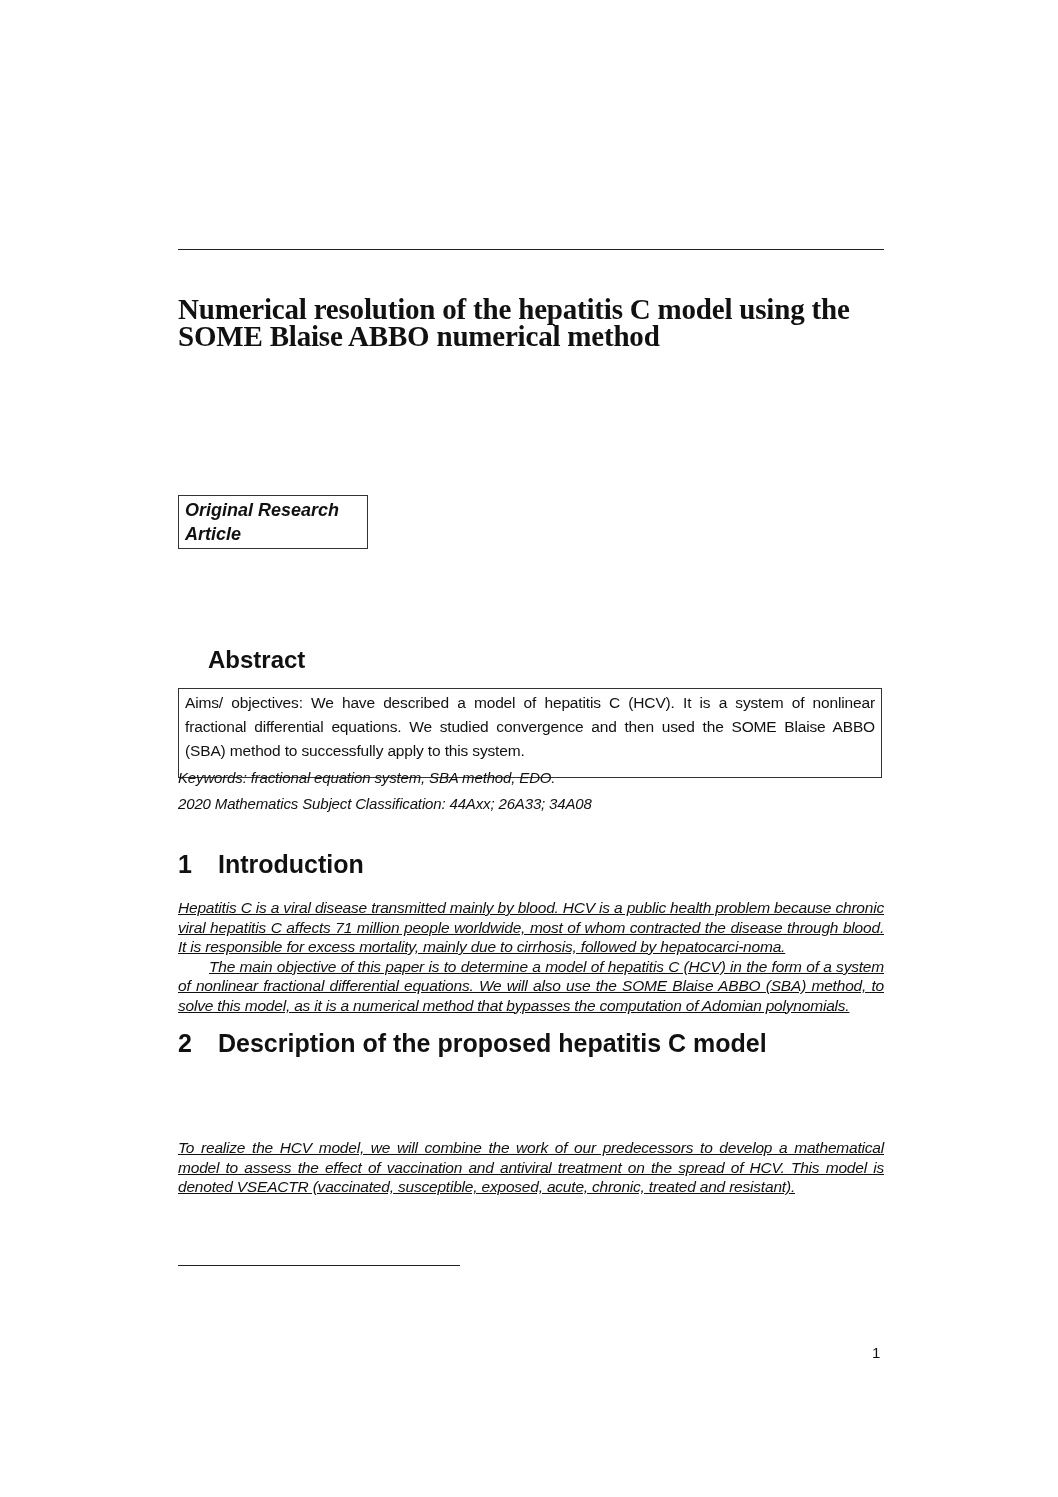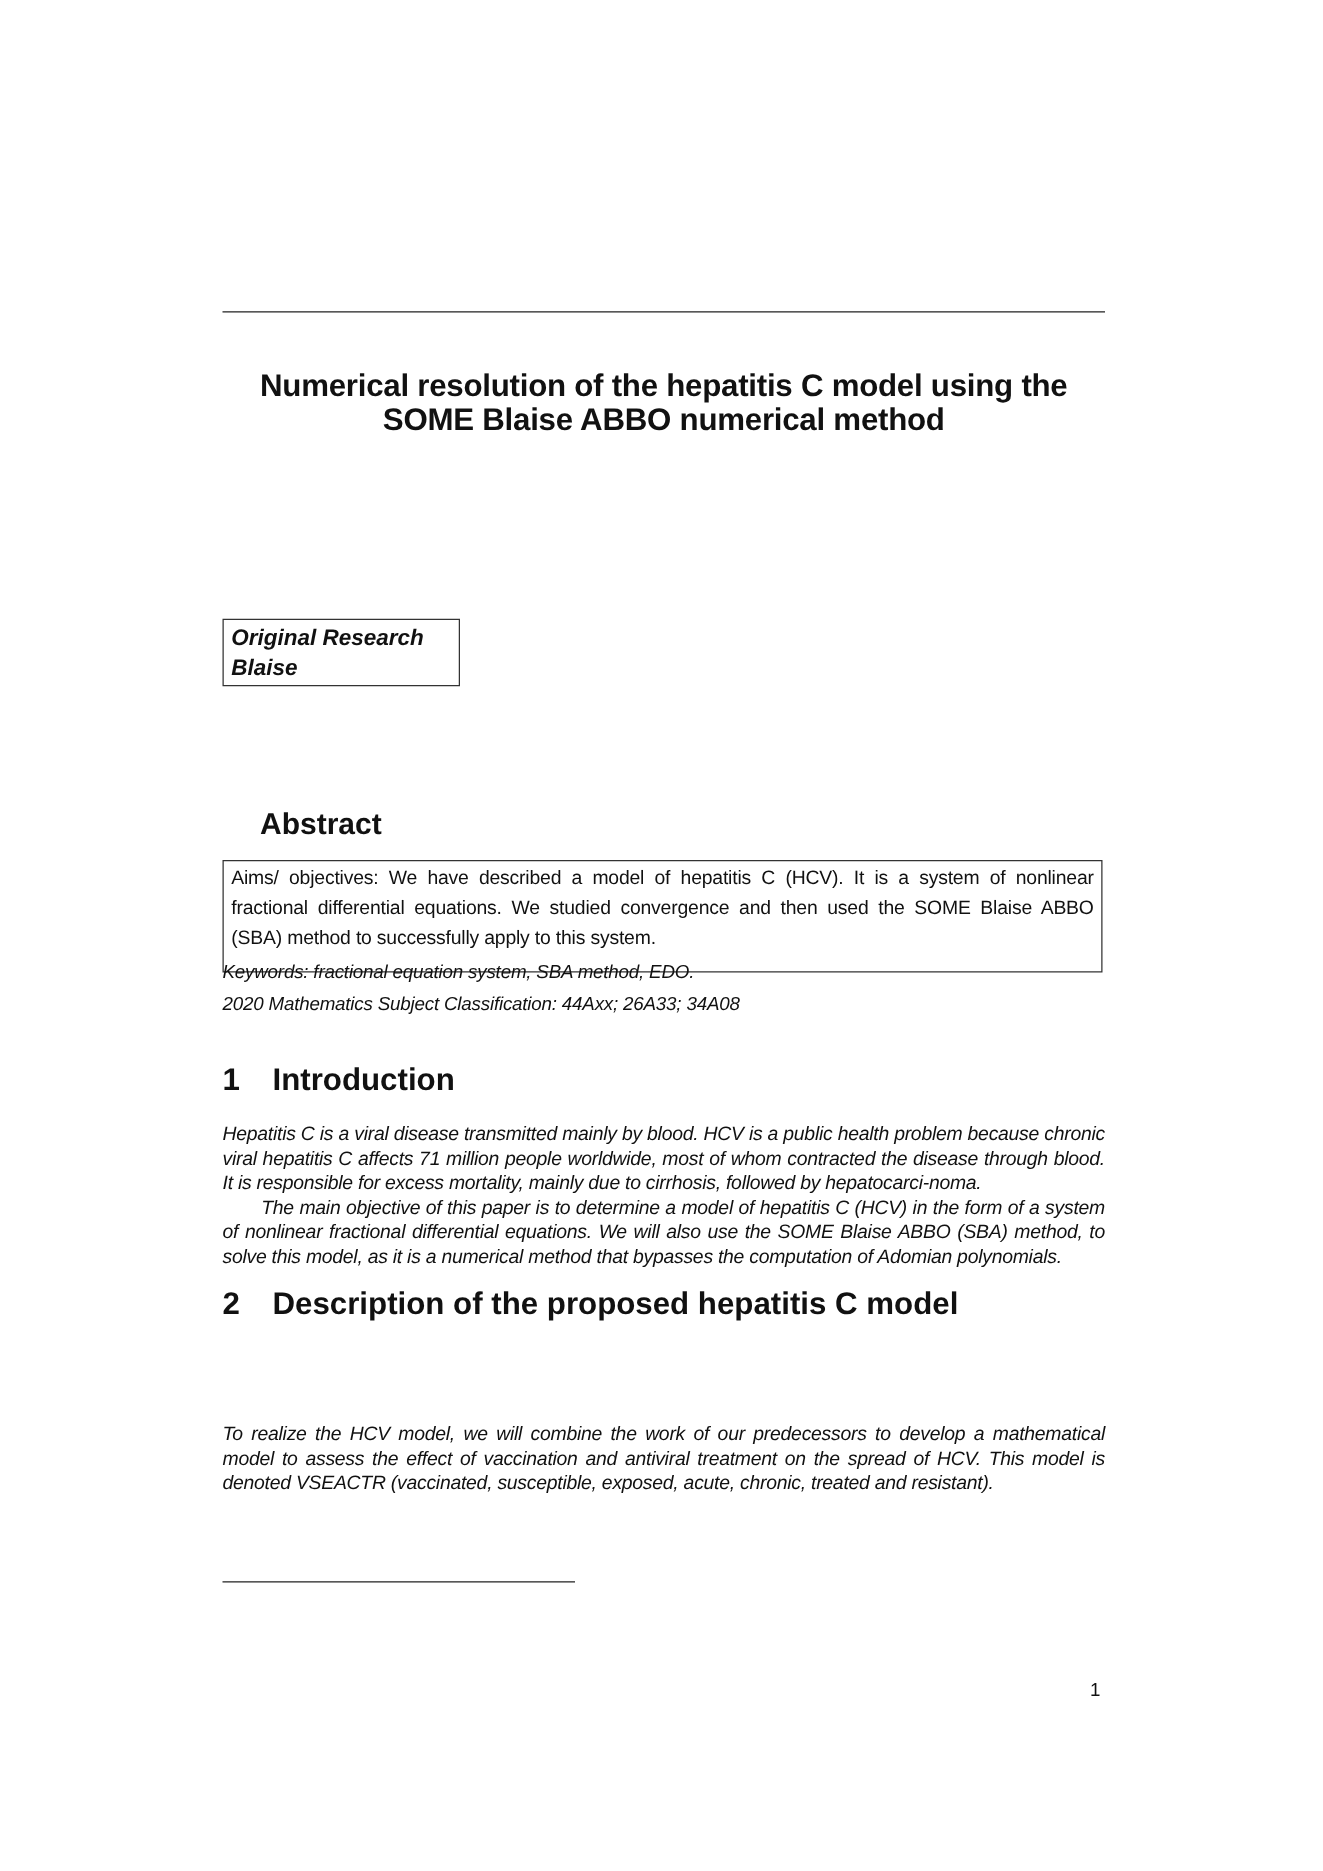--- a/index.html
+++ b/index.html
@@ -1,43 +1,43 @@
 <!DOCTYPE html>
 <html><head>
 <meta charset="utf-8">
 <style>
   html, body { margin: 0; padding: 0; background: #ffffff; }
   body { width: 1058px; height: 1497px; position: relative; font-family: "Liberation Sans", sans-serif; color: #111; overflow: hidden; }
   .rule-top { position: absolute; left: 178px; top: 249px; width: 706px; height: 0; border-top: 1px solid #222; }
-  .title { position: absolute; left: 178px; top: 296px; width: 706px; text-align: center; font-weight: bold; font-size: 25px; line-height: 27px; letter-spacing: -0.2px; }
+  .title { position: absolute; left: 178px; top: 296px; width: 706px; text-align: left; font-weight: bold; font-size: 29px; line-height: 27px; letter-spacing: -0.2px; font-family: Liberation Serif, serif; }
   .article-type { position: absolute; left: 178px; top: 495px; width: 170px; height: 50px; border: 1px solid #333; padding: 2px 12px 0 6px; font-weight: bold; font-style: italic; font-size: 18px; line-height: 24px; box-sizing: content-box; }
   .abstract-heading { position: absolute; left: 208px; top: 645px; font-weight: bold; font-size: 24px; line-height: 30px; }
   .abstract-box { position: absolute; left: 178px; top: 688px; width: 690px; border: 1px solid #333; padding: 2px 6px 14px 6px; font-size: 15.5px; line-height: 24px; text-align: justify; letter-spacing: -0.15px; }
   .meta-line { position: absolute; left: 178px; font-style: italic; font-size: 15px; line-height: 20px; letter-spacing: -0.15px; }
   .section-heading { position: absolute; left: 178px; font-weight: bold; font-size: 25px; line-height: 30px; }
   .section-heading .num { display: inline-block; width: 40px; }
   .body-text { position: absolute; left: 178px; width: 706px; font-style: italic; font-size: 15.5px; line-height: 19.5px; text-align: justify; letter-spacing: -0.2px; }
-  .body-text p { margin: 0; }
+  .body-text p { margin: 0; text-decoration: underline; }
   .body-text p.indent { text-indent: 31px; }
   .footnote-rule { position: absolute; left: 178px; top: 1265px; width: 282px; height: 0; border-top: 1px solid #222; }
   .page-number { position: absolute; left: 872px; top: 1344px; font-size: 15px; line-height: 18px; }
 </style>
 </head>
 <body>
 
 <div class="rule-top"></div>
 
 <div class="title">
   <div>Numerical resolution of the hepatitis C model using the</div>
   <div>SOME Blaise ABBO numerical method</div>
 </div>
 
 <div class="article-type">
   <div>Original Research</div>
-  <div>Blaise</div>
+  <div>Article</div>
 </div>
 
 <div class="abstract-heading">Abstract</div>
 
 <div class="abstract-box">Aims/ objectives: We have described a model of hepatitis C (HCV). It is a system of nonlinear fractional differential equations. We studied convergence and then used the SOME Blaise ABBO (SBA) method to successfully apply to this system.</div>
 
 <div class="meta-line" style="top:768px;">Keywords: fractional equation system, SBA method, EDO.</div>
 <div class="meta-line" style="top:794px;">2020 Mathematics Subject Classification: 44Axx; 26A33; 34A08</div>
 
 <div class="section-heading" style="top:849px;">

